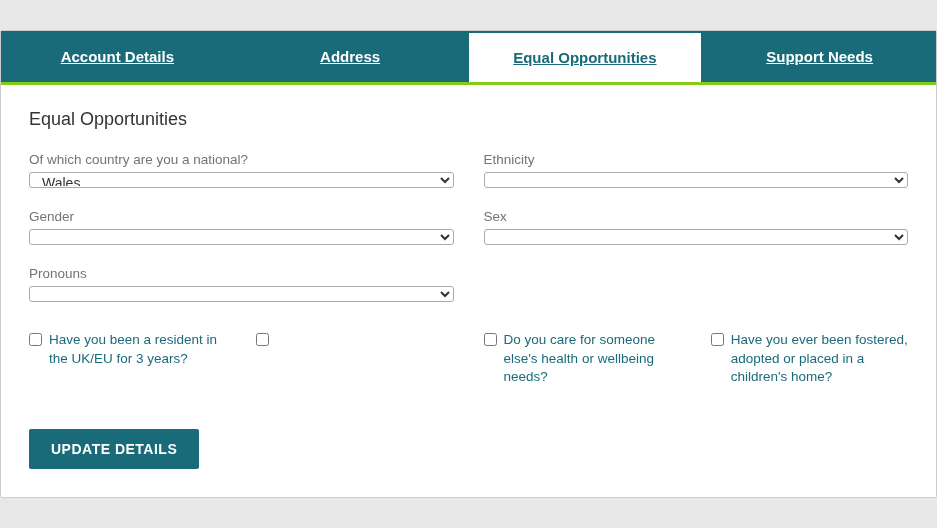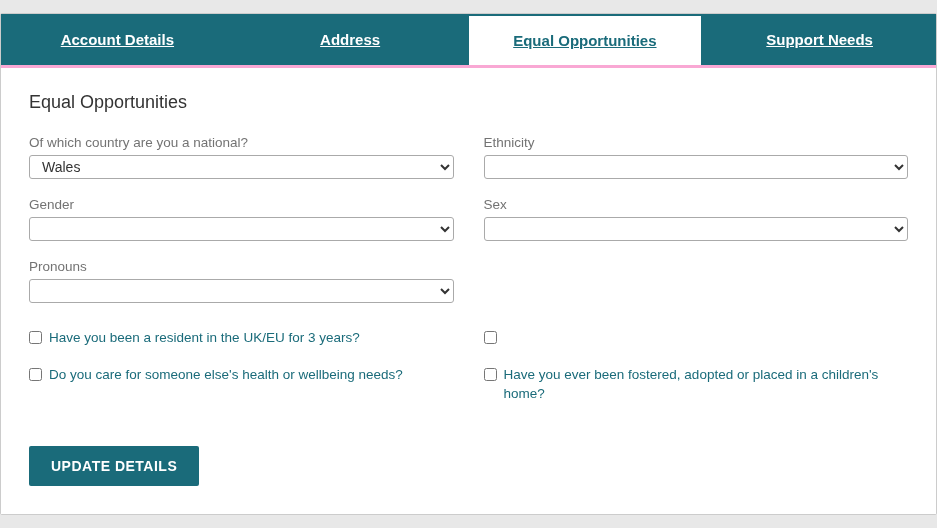--- a/index.html
+++ b/index.html
@@ -15,21 +15,21 @@
     .window {
       width: 937px;
       background: #fff;
       border: 1px solid #ccc;
       border-radius: 2px;
     }
     
     .tab-bar {
       display: flex;
       background: #1a6b7a;
-      border-bottom: 3px solid #f9a8d4;
+      border-bottom: 3px solid #84cc16;
     }
     .tab {
       flex: 1;
       padding: 16px 10px;
       text-align: center;
       color: #fff;
       font-size: 15px;
       font-weight: bold;
       text-decoration: underline;
       cursor: pointer;
@@ -70,25 +70,25 @@
     }
     .form-group select {
       width: 100%;
       padding: 1px 8px;
       border: 1px solid #aaa;
       border-radius: 3px;
       font-size: 14px;
       color: #333;
       background: #fff;
       appearance: auto;
-      height: 24px;
+      height: 16px;
     }
     .checkboxes-row {
       display: grid;
-      grid-template-columns: 1fr 1fr;
+      grid-template-columns: 1fr 1fr 1fr 1fr;
       gap: 0 30px;
       margin-top: 8px;
     }
     .checkbox-group {
       display: flex;
       align-items: flex-start;
       gap: 7px;
       margin-bottom: 18px;
     }
     .checkbox-group input[type="checkbox"] {

